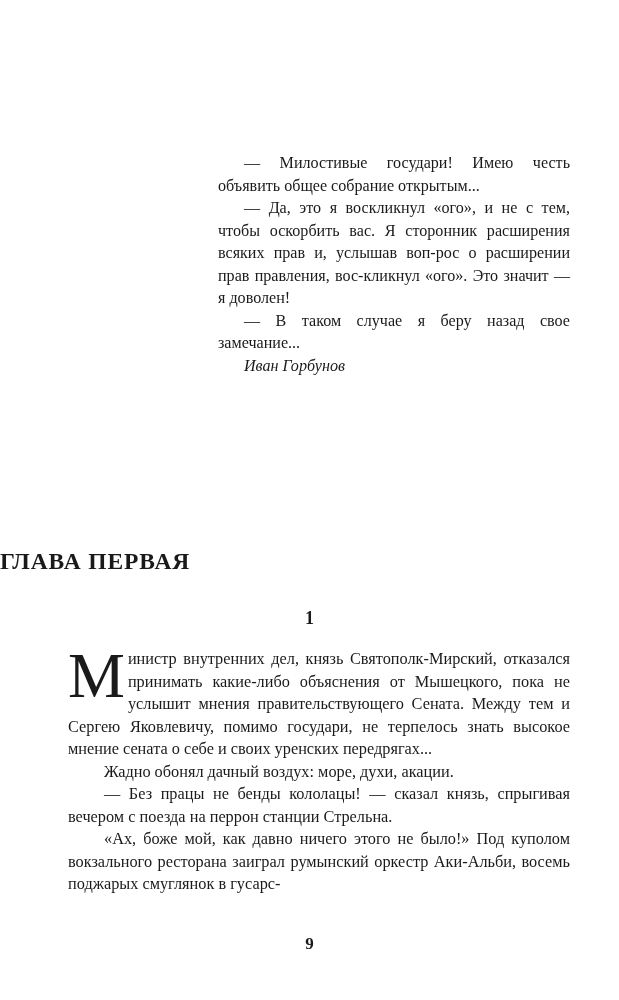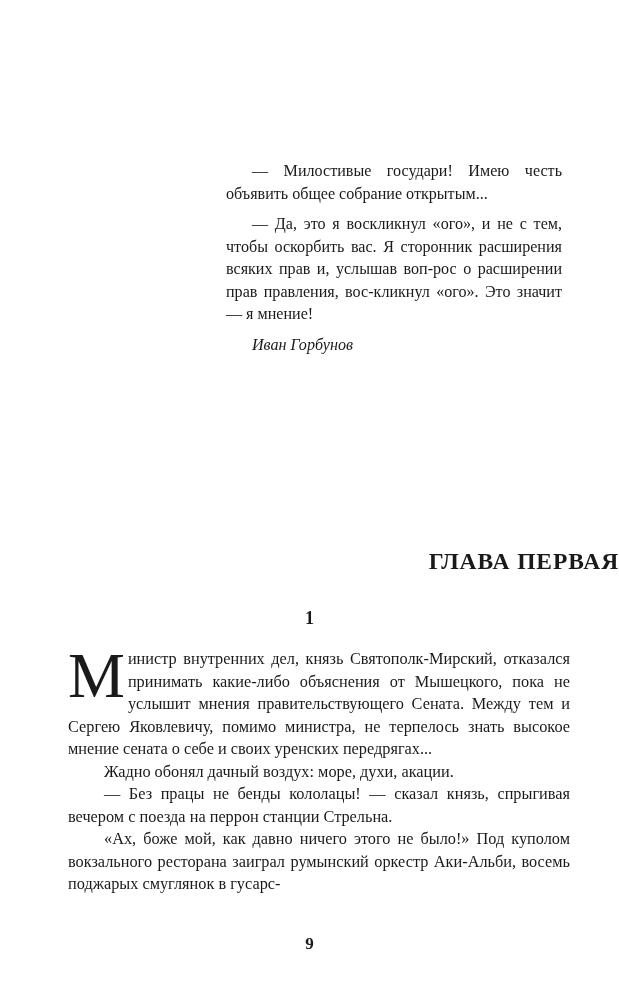--- a/index.html
+++ b/index.html
@@ -21,21 +21,21 @@
 
   
   .epigraph {
     position: absolute;
     left: 218px;
     top: 152px;
     width: 352px;
   }
 
   .epigraph p {
-    margin: 8px;
+    margin: 0;
     font-size: 16.1px;
     line-height: 22.5px;
     text-align: justify;
     text-align-last: left;
     text-indent: 26px;
     hyphens: manual;
   }
 
   .epigraph-attribution {
     margin: 0;
@@ -47,21 +47,21 @@
     text-indent: 0;
   }
 
   
   .chapter-title {
     position: absolute;
     left: 0;
     top: 547px;
     width: 619px;
     margin: 0;
-    text-align: right;
+    text-align: left;
     font-size: 23.5px;
     font-weight: bold;
     letter-spacing: 0.9px;
     line-height: 1.2;
   }
 
   .section-number {
     position: absolute;
     left: 0;
     top: 608px;
@@ -118,29 +118,30 @@
     line-height: 1.2;
   }
 </style>
 </head>
 <body>
 
 <div class="page">
 
   <section class="epigraph">
     <p>— Милостивые государи! Имею честь объявить общее собрание открытым...</p>
-    <p>— Да, это я воскликнул «ого», и не с тем, чтобы оскорбить вас. Я сторонник расширения всяких прав и, услышав воп-рос о расширении прав правления, вос-кликнул «ого». Это значит — я мнение!</p>
+    <p>— Да, это я воскликнул «ого», и не с тем, чтобы оскорбить вас. Я сторонник расширения всяких прав и, услышав воп-рос о расширении прав правления, вос-кликнул «ого». Это значит — я доволен!</p>
+    <p>— В таком случае я беру назад свое замечание...</p>
     <p class="epigraph-attribution">Иван Горбунов</p>
   </section>
 
   <h1 class="chapter-title">ГЛАВА ПЕРВАЯ</h1>
   <h2 class="section-number">1</h2>
 
   <section class="body-text">
-    <p class="dropcap-para"><span class="dropcap">М</span><span>инистр внутренних дел, князь Святополк-Мирский, отказался принимать какие-либо объяснения от Мышецкого, пока не услышит мнения правительствующего Сената. Между тем и Сергею Яковлевичу, помимо министра, не терпелось знать высокое мнение сената о себе и своих уренских передрягах...</span></p>
+    <p class="dropcap-para"><span class="dropcap">М</span><span>инистр внутренних дел, князь Святополк-Мирский, отказался принимать какие-либо объяснения от Мышецкого, пока не услышит мнения правительствующего Сената. Между тем и Сергею Яковлевичу, помимо государи, не терпелось знать высокое мнение сената о себе и своих уренских передрягах...</span></p>
     <p>Жадно обонял дачный воздух: море, духи, акации.</p>
     <p>— Без працы не бенды кололацы! — сказал князь, спрыгивая вечером с поезда на перрон станции Стрельна.</p>
     <p>«Ах, боже мой, как давно ничего этого не было!» Под куполом вокзального ресторана заиграл румынский оркестр Аки-Альби, восемь поджарых смуглянок в гусарс-</p>
   </section>
 
   <div class="folio">9</div>
 
 </div>
 
 </body></html>

